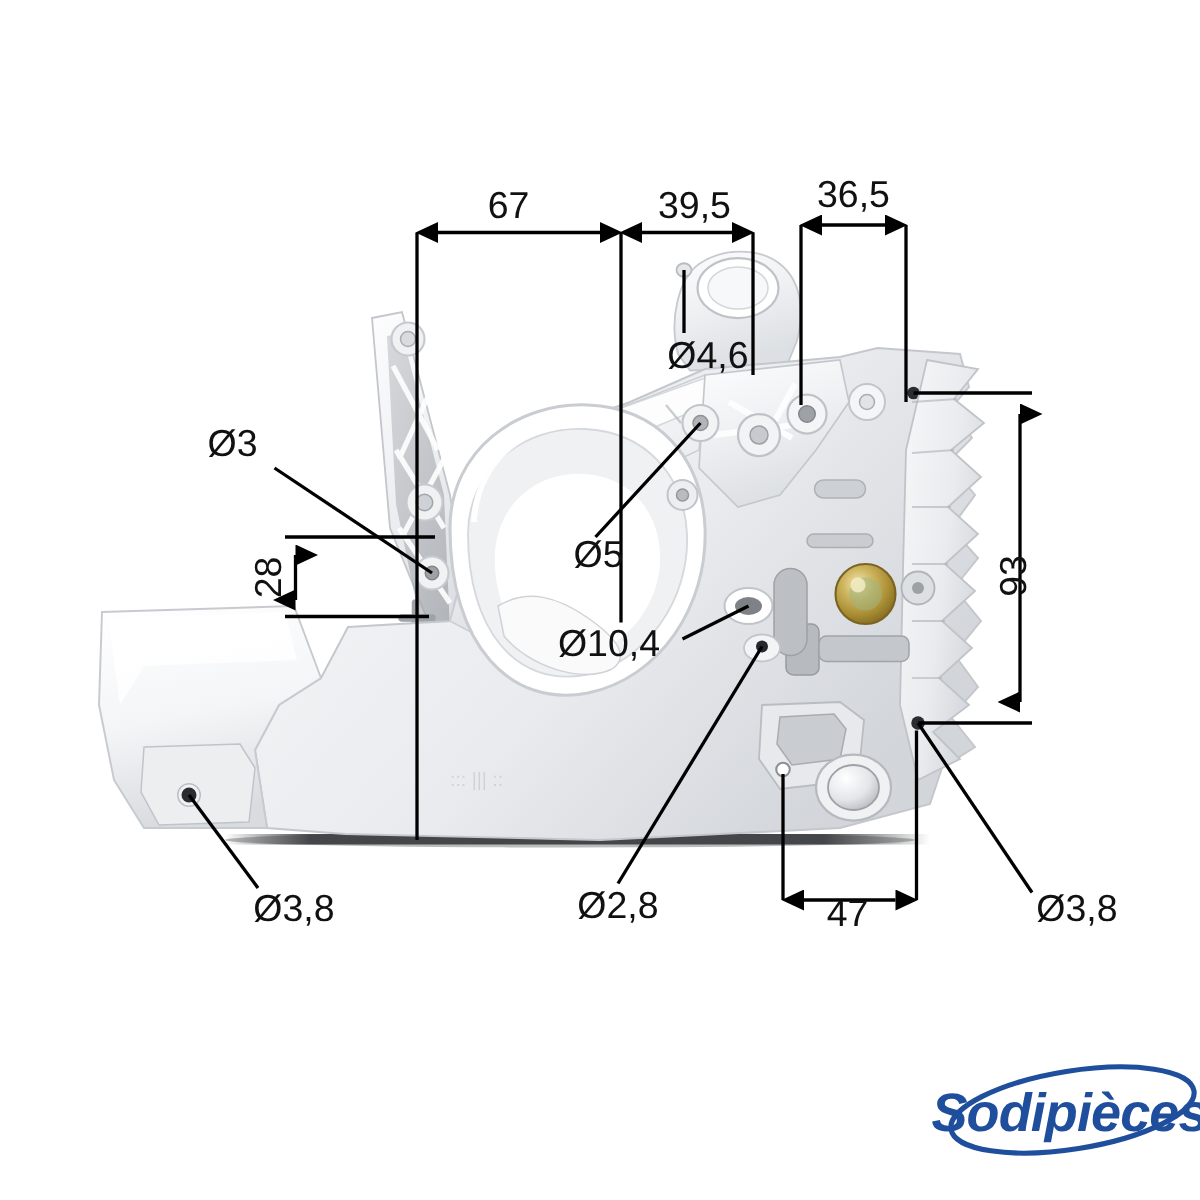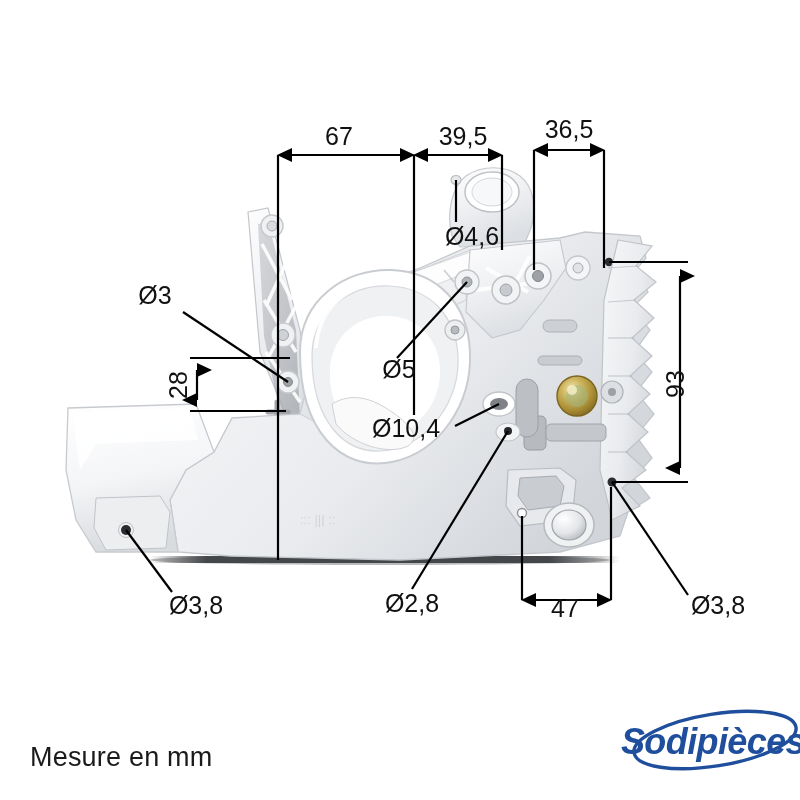--- a/index.html
+++ b/index.html
@@ -374,21 +374,20 @@
 
     <text class="dimtext" x="406" y="437" text-anchor="middle">Ø10,4</text>
 
     <text class="dimtext" x="412" y="612" text-anchor="middle">Ø2,8</text>
 
     <text class="dimtext" x="196" y="614" text-anchor="middle">Ø3,8</text>
 
     <text class="dimtext" x="718" y="614" text-anchor="middle">Ø3,8</text>
   </svg>
 
-  <div class="footer-text">Mesure en mm</div>
 
   <div class="logo">
     <svg viewBox="0 0 190 70" width="190" height="70">
 
       <ellipse cx="97" cy="34" rx="82" ry="26" transform="rotate(-9 97 34)" fill="none" stroke="#1f4e9c" stroke-width="3.4"></ellipse>
 
       <text x="95" y="48" text-anchor="middle" font-family="'Liberation Sans', sans-serif" font-size="36" font-weight="bold" font-style="italic" fill="#1f4e9c" letter-spacing="-0.6">Sodipièces</text>
     </svg>
   </div>
 

